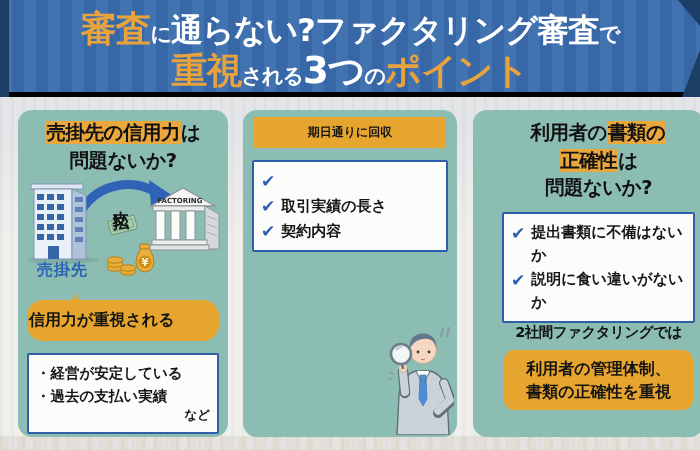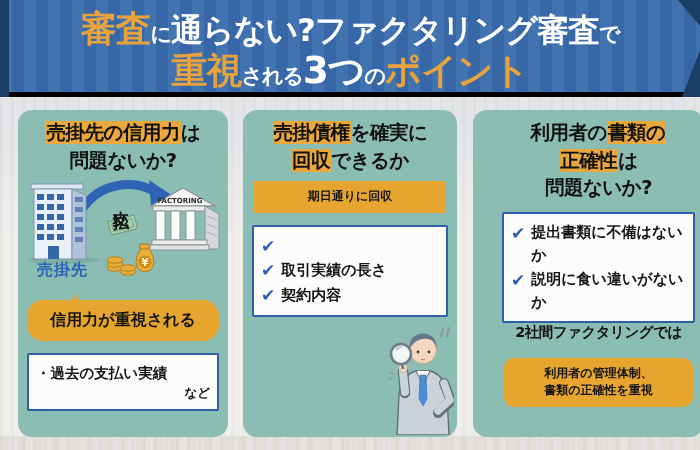--- a/index.html
+++ b/index.html
@@ -56,33 +56,33 @@
     padding:7px 7px;font-size:14.5px;font-weight:800;line-height:1.55;color:#151515;}
   .goldbox{margin:7px 11px 0;background:#E6A52F;border-radius:0;text-align:center;
     font-size:12px;font-weight:900;line-height:1.45;padding:7px 2px;color:#131313;}
 
   
   .illus{position:relative;height:108px;margin:2px 4px 0;}
   .illus svg{display:block;width:100%;height:100%;}
   .lab-seller{position:absolute;left:15px;top:84px;font-size:16px;font-weight:900;color:#2B62B5;letter-spacing:1px;}
   .lab-pay{position:absolute;left:88px;top:22px;font-size:16px;font-weight:900;color:#111;
     writing-mode:vertical-rl;letter-spacing:3px;}
-  .bubble{position:relative;margin:16px 9px 0;background:#E6A52F;border-radius:16px;text-align:center;
+  .bubble{position:relative;margin:16px 9px 0;background:#E6A52F;border-radius:16px;
     font-size:16px;font-weight:900;padding:10px 2px;color:#131313;}
   .bubble::before{content:"";position:absolute;top:-15px;left:40px;width:0;height:0;
     border:9px solid transparent;border-bottom:16px solid #E6A52F;transform:skewX(-18deg);}
   .suffix{display:block;text-align:right;font-size:12.5px;font-weight:800;margin-top:-2px;}
 
   
   .chk{display:flex;align-items:flex-start;}
   .chk .mark{color:#2B5FB0;font-weight:900;font-size:17px;margin-right:6px;line-height:1.45;}
   .chk .txt{flex:1;}
 
   .note{text-align:center;font-size:14.5px;font-weight:900;color:#111;letter-spacing:-0.5px;}
-  .goldbox.big{margin-top:16px;border-radius:10px;font-size:12px;}
+  .goldbox.big{margin-top:8px;border-radius:10px;font-size:16px;}
 
   .man{position:absolute;right:3px;bottom:2px;width:66px;height:112px;z-index:5;}
 </style>
 </head>
 <body>
 
 <div class="page">
 
   <div class="header">
     <div class="deco-left"></div>
@@ -178,30 +178,27 @@
           <text x="157" y="27" font-size="7" font-weight="bold" text-anchor="middle" fill="#2B2B2B">FACTORING</text>
         </g>
       </svg>
       <div class="lab-seller">売掛先</div>
       <div class="lab-pay">支払い</div>
     </div>
 
     <div class="bubble">信用力が重視される</div>
 
     <div class="whitebox">
+      <div>・経営が安定している</div>
       <div>・過去の支払い実績</div>
       <span class="suffix">など</span>
     </div>
   </div>
 
   <div class="panel" id="panel2">
-    <div class="ptitle">
-      <span class="hl">売掛債権</span><span>を確実に</span><br>
-      <span class="hl">回収</span><span>できるか</span>
-    </div>
 
     <div class="goldbox">
       <span>期日通りに回収</span><br>
     </div>
 
     <div class="whitebox" style="font-size:15px;line-height:1.6;">
       <div class="chk">
         <span class="mark">✔</span>
       </div>
       <div class="chk">

